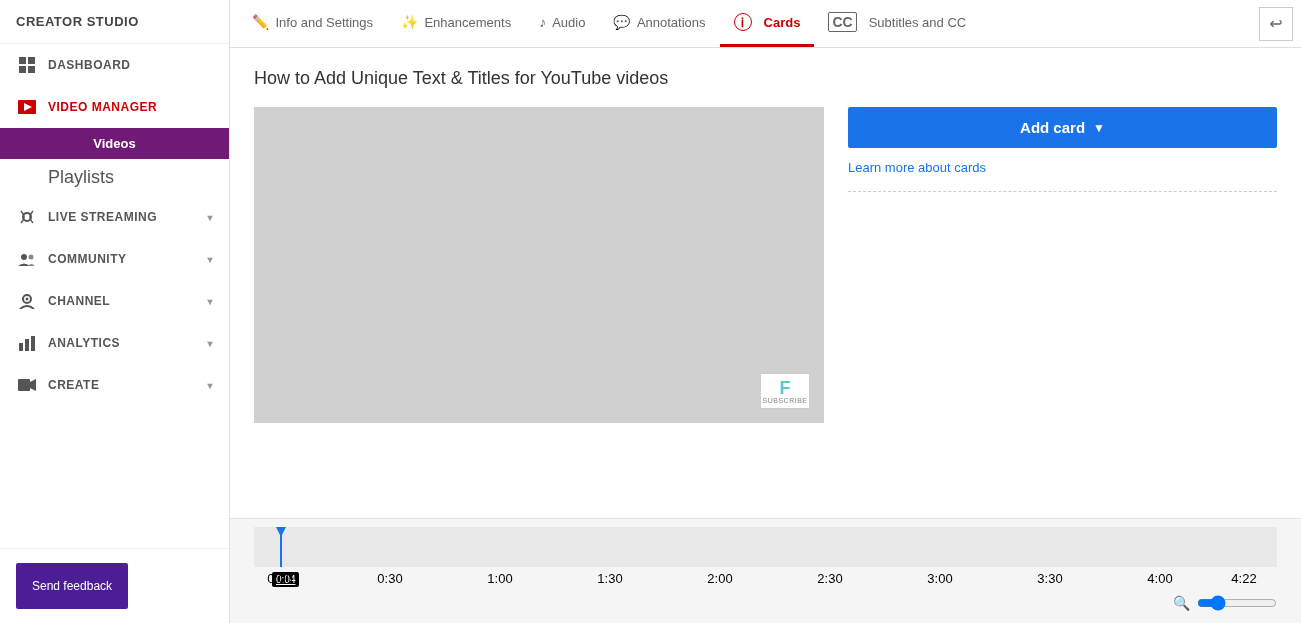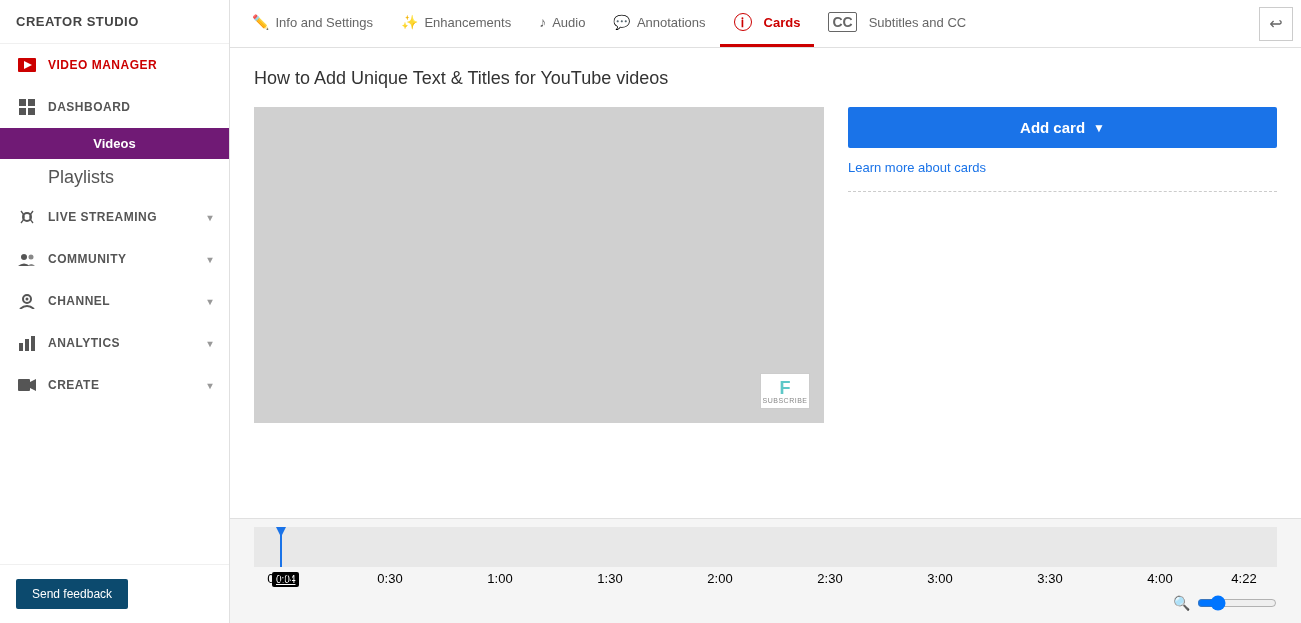--- a/index.html
+++ b/index.html
@@ -60,24 +60,24 @@
       color: #fff;
       font-size: 13px;
       font-weight: bold;
       text-align: center;
     }
     .sidebar-feedback {
       padding: 14px 16px;
       border-top: 1px solid #f0f0f0;
     }
     .sidebar-feedback button {
-      background: #0c4a6e;
+      background: #4c1d95;
       color: #fff;
       border: none;
-      padding: 8px 16px;
+      padding: 16px 16px;
       font-size: 12px;
       cursor: pointer;
       border-radius: 2px;
     }
 
     
     #main {
       flex: 1;
       display: flex;
       flex-direction: column;
@@ -282,40 +282,40 @@
       cursor: pointer;
     }
   </style>
 </head>
 <body>
 
 <div id="sidebar">
   <div class="sidebar-logo">CREATOR STUDIO</div>
   <div class="sidebar-nav">
 
-    <div class="sidebar-section" style="color:#cc0000;">
-      <span class="icon">
-        <svg width="20" height="16" viewBox="0 0 20 16" fill="none">
-          <rect x="1" y="1" width="18" height="14" rx="1" fill="#cc0000"></rect>
-          <polygon points="7,4 15,8 7,12" fill="white"></polygon>
-        </svg>
-      </span>
-      <span>VIDEO MANAGER</span>
-    </div>
-
     <div class="sidebar-section">
       <span class="icon">
         <svg width="18" height="18" viewBox="0 0 18 18" fill="none">
           <rect x="1" y="1" width="7" height="7" fill="#555"></rect>
           <rect x="10" y="1" width="7" height="7" fill="#555"></rect>
           <rect x="1" y="10" width="7" height="7" fill="#555"></rect>
           <rect x="10" y="10" width="7" height="7" fill="#555"></rect>
         </svg>
       </span>
       <span>DASHBOARD</span>
+    </div>
+
+    <div class="sidebar-section" style="color:#cc0000;">
+      <span class="icon">
+        <svg width="20" height="16" viewBox="0 0 20 16" fill="none">
+          <rect x="1" y="1" width="18" height="14" rx="1" fill="#cc0000"></rect>
+          <polygon points="7,4 15,8 7,12" fill="white"></polygon>
+        </svg>
+      </span>
+      <span>VIDEO MANAGER</span>
     </div>
 
     <div class="sidebar-sub-item-selected">
       <span>Videos</span>
     </div>
 
     <div class="sidebar-sub-item">
       <span>Playlists</span>
     </div>
 

